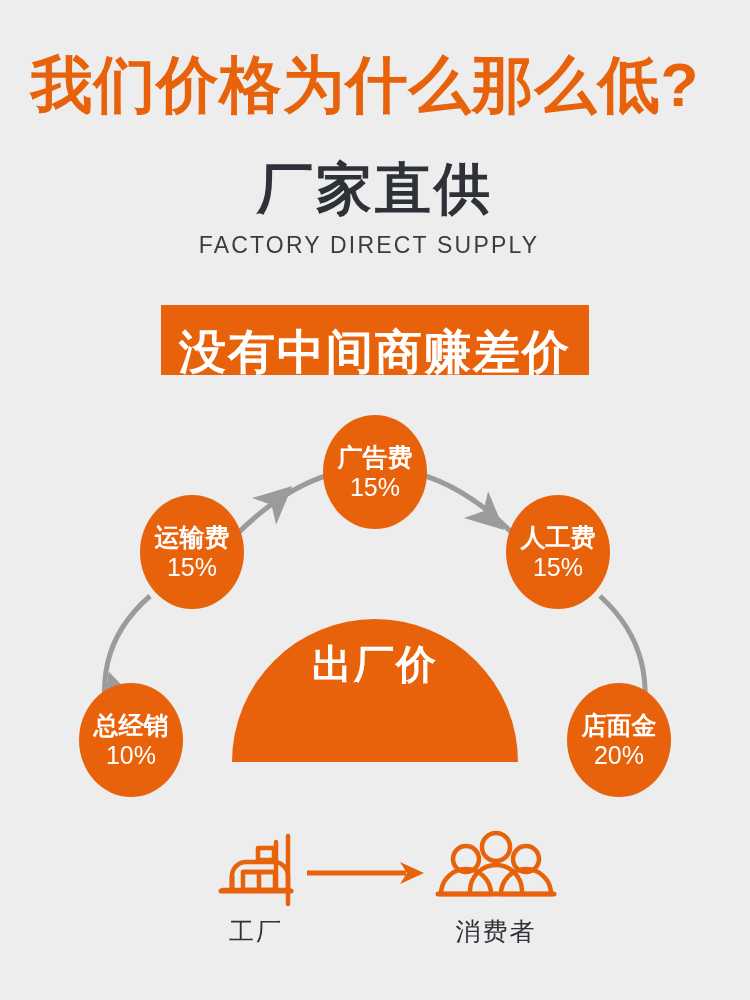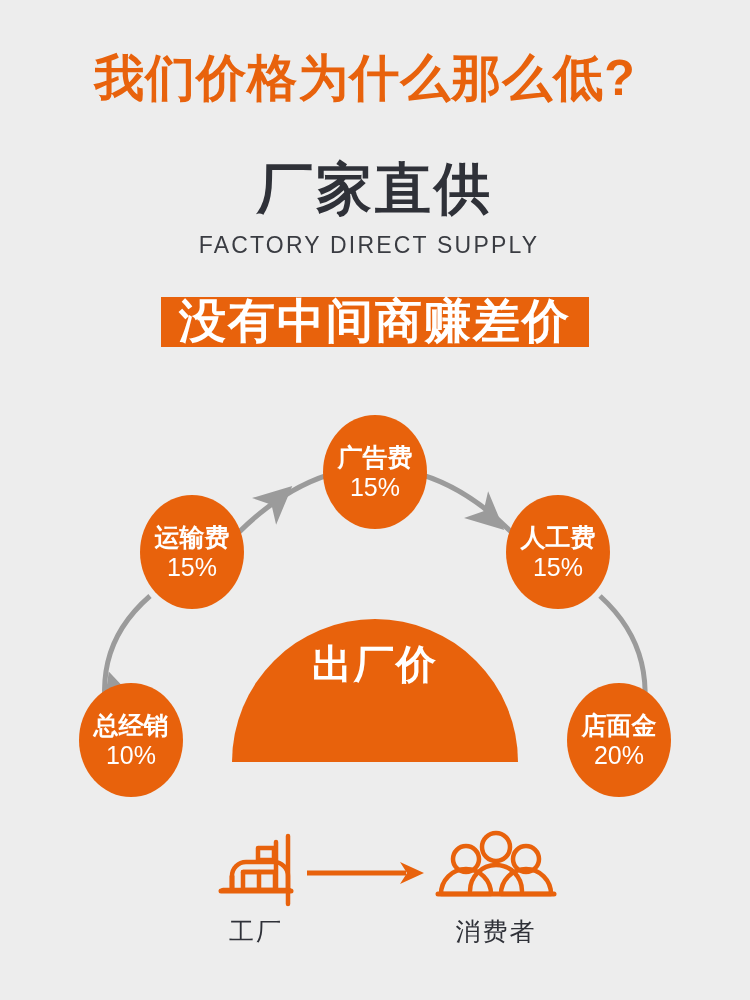--- a/index.html
+++ b/index.html
@@ -23,21 +23,21 @@
   }
 
   
   .headline {
     position: absolute;
     top: 52px;
     left: 0;
     width: 730px;
     text-align: center;
     color: #e8620c;
-    font-size: 50px;
+    font-size: 62px;
     line-height: 1.05;
     font-weight: 700;
     letter-spacing: 1px;
     white-space: nowrap;
   }
 
   .subhead-cn {
     position: absolute;
     top: 160px;
     left: 0;
@@ -60,27 +60,27 @@
     color: #3a3c42;
     font-size: 23px;
     letter-spacing: 2.2px;
     font-weight: 400;
     white-space: nowrap;
   }
 
   
   .banner {
     position: absolute;
-    top: 297px;
+    top: 305px;
     left: 161px;
     width: 428px;
-    height: 50px;
+    height: 70px;
     background: #e8620c;
     display: flex;
-    align-items: flex-start;
+    align-items: flex-end;
     justify-content: center;
   }
   .banner-text {
     color: #ffffff;
     font-size: 47px;
     font-weight: 700;
     letter-spacing: 2px;
     line-height: 1;
     white-space: nowrap;
   }

